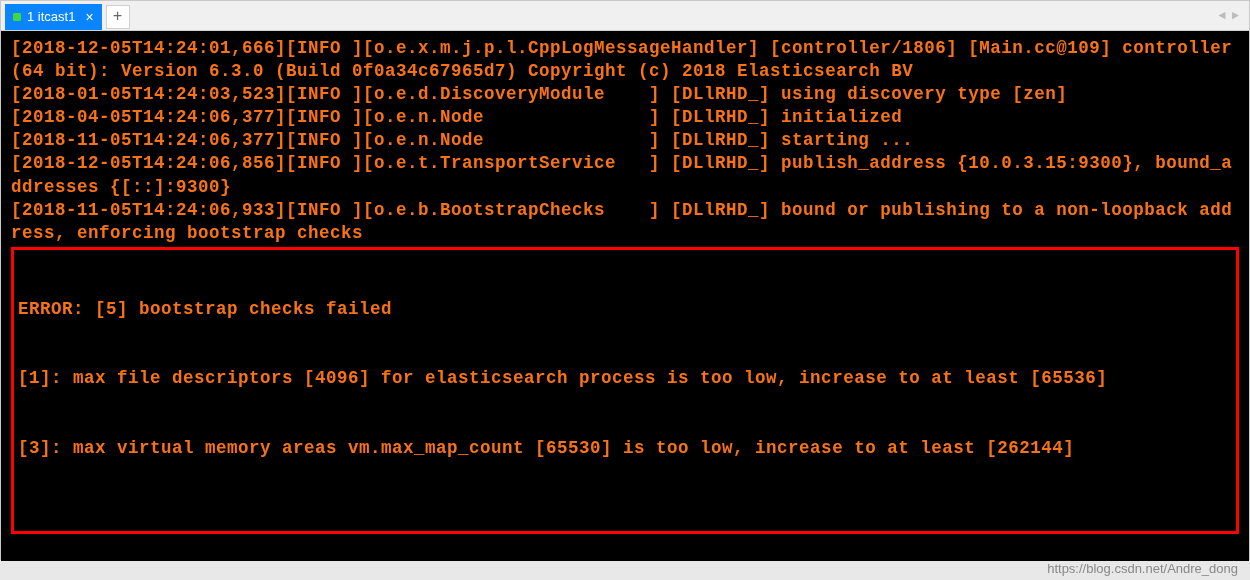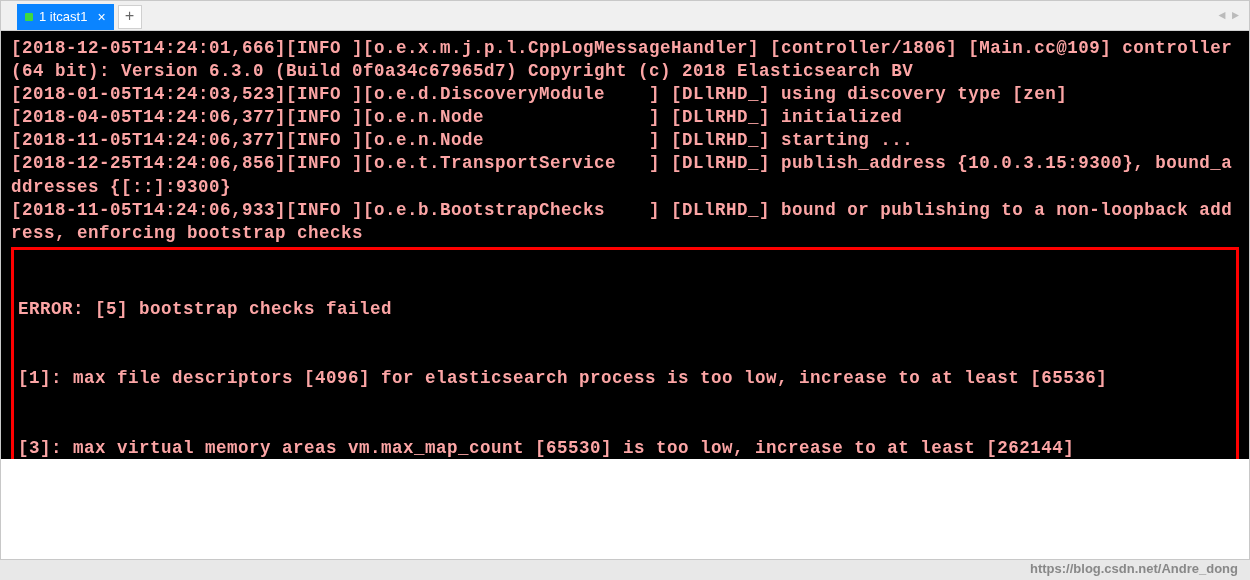--- a/index.html
+++ b/index.html
@@ -20,21 +20,21 @@
       width: 100%;
       height: 560px;
       background: #fff;
     }
     .tab-bar {
       display: flex;
       align-items: center;
       background: #f0f0f0;
       border-bottom: 1px solid #d0d0d0;
       height: 30px;
-      padding-left: 16px;
+      padding-left: 4px;
       position: relative;
     }
     .tab {
       display: flex;
       align-items: center;
       height: 26px;
       padding: 0 8px;
       background: #0a84ff;
       color: #fff;
       font-size: 13px;
@@ -78,27 +78,27 @@
       gap: 2px;
       color: #bbb;
       font-size: 12px;
     }
     .nav-arrow {
       cursor: pointer;
       padding: 0 2px;
     }
     .terminal {
       background: #000;
-      color: #fca5a5;
+      color: #f97316;
       padding: 6px 10px;
       font-size: 17.5px;
       line-height: 1.32;
       font-weight: bold;
       letter-spacing: 0.5px;
-      height: 428px;
+      height: 530px;
       overflow: hidden;
       position: relative;
     }
     .log-normal {
       white-space: pre-wrap;
       word-break: break-all;
     }
     .error-box {
       border: 3px solid #ff0000;
       padding: 2px 4px;
@@ -106,21 +106,21 @@
       white-space: pre-wrap;
       word-break: break-all;
     }
     .watermark {
       position: absolute;
       bottom: 4px;
       right: 12px;
       font-size: 13px;
       font-family: Arial, sans-serif;
       color: #888;
-      font-weight: bold;
+      font-weight: normal;
       margin-left: 40px;
     }
   </style>
 </head>
 <body>
 
 <div class="outer-frame">
   <div class="tab-bar">
     <div class="tab">
       <span class="tab-status-dot"></span>
@@ -132,21 +132,21 @@
       <span class="nav-arrow">◄</span>
       <span class="nav-arrow">►</span>
     </div>
   </div>
 
   <div class="terminal">
     <div class="log-normal">[2018-12-05T14:24:01,666][INFO ][o.e.x.m.j.p.l.CppLogMessageHandler] [controller/1806] [Main.cc@109] controller (64 bit): Version 6.3.0 (Build 0f0a34c67965d7) Copyright (c) 2018 Elasticsearch BV</div>
     <div class="log-normal">[2018-01-05T14:24:03,523][INFO ][o.e.d.DiscoveryModule    ] [DLlRHD_] using discovery type [zen]</div>
     <div class="log-normal">[2018-04-05T14:24:06,377][INFO ][o.e.n.Node               ] [DLlRHD_] initialized</div>
     <div class="log-normal">[2018-11-05T14:24:06,377][INFO ][o.e.n.Node               ] [DLlRHD_] starting ...</div>
-    <div class="log-normal">[2018-12-25T14:24:06,856][INFO ][o.e.t.TransportService   ] [DLlRHD_] publish_address {10.0.3.15:9300}, bound_addresses {[::]:9300}</div>
+    <div class="log-normal">[2018-12-05T14:24:06,856][INFO ][o.e.t.TransportService   ] [DLlRHD_] publish_address {10.0.3.15:9300}, bound_addresses {[::]:9300}</div>
     <div class="log-normal">[2018-11-05T14:24:06,933][INFO ][o.e.b.BootstrapChecks    ] [DLlRHD_] bound or publishing to a non-loopback address, enforcing bootstrap checks</div>
     <div class="error-box">
       <div>ERROR: [5] bootstrap checks failed</div>
       <div>[1]: max file descriptors [4096] for elasticsearch process is too low, increase to at least [65536]</div>
       <div>[3]: max virtual memory areas vm.max_map_count [65530] is too low, increase to at least [262144]</div>
       
     </div>
   </div>
 </div>
 

